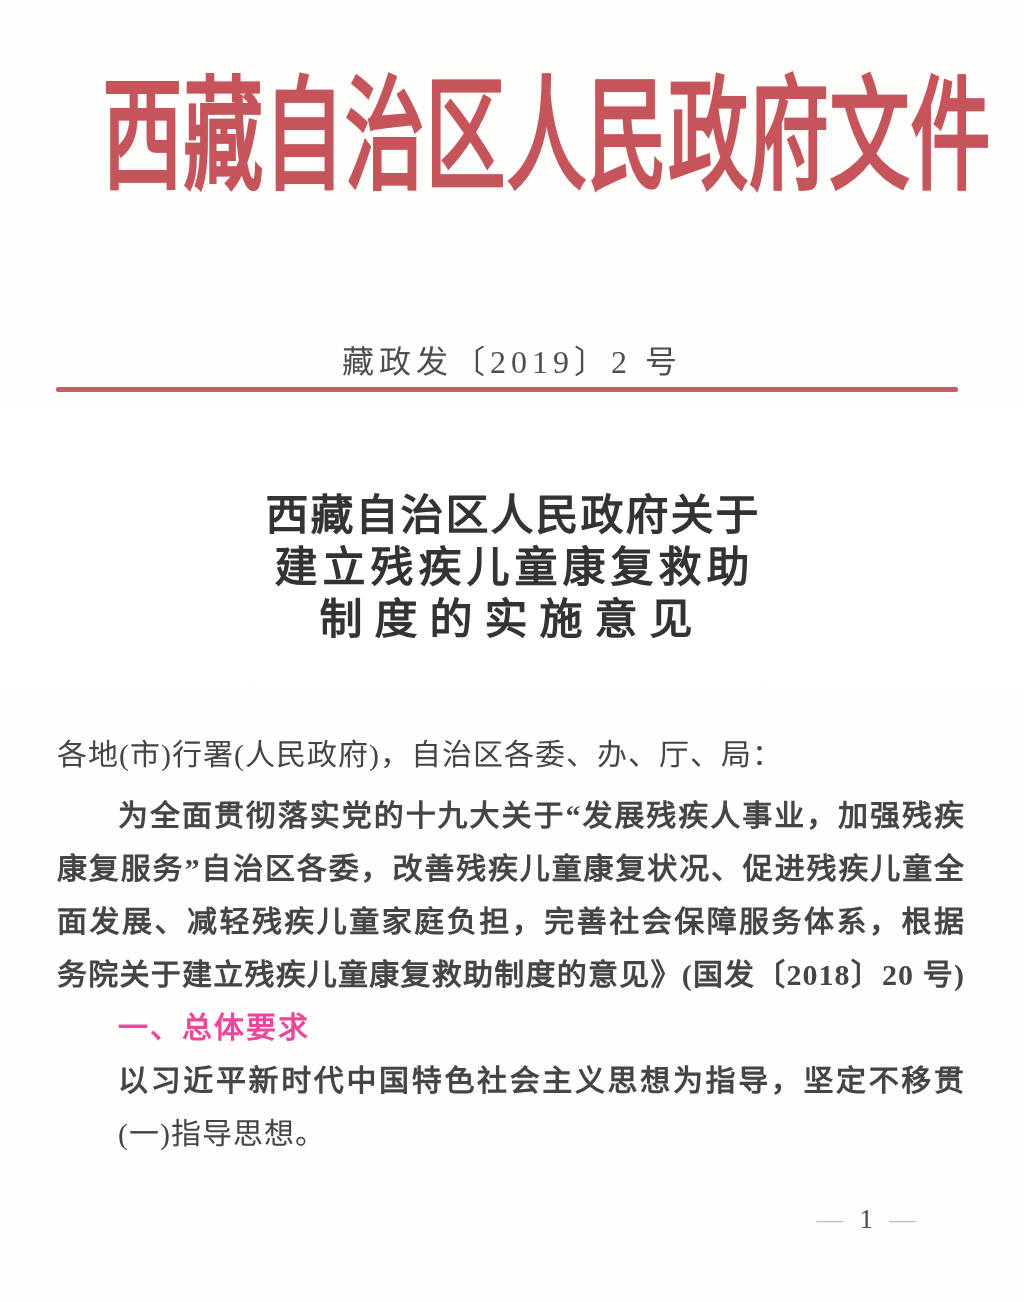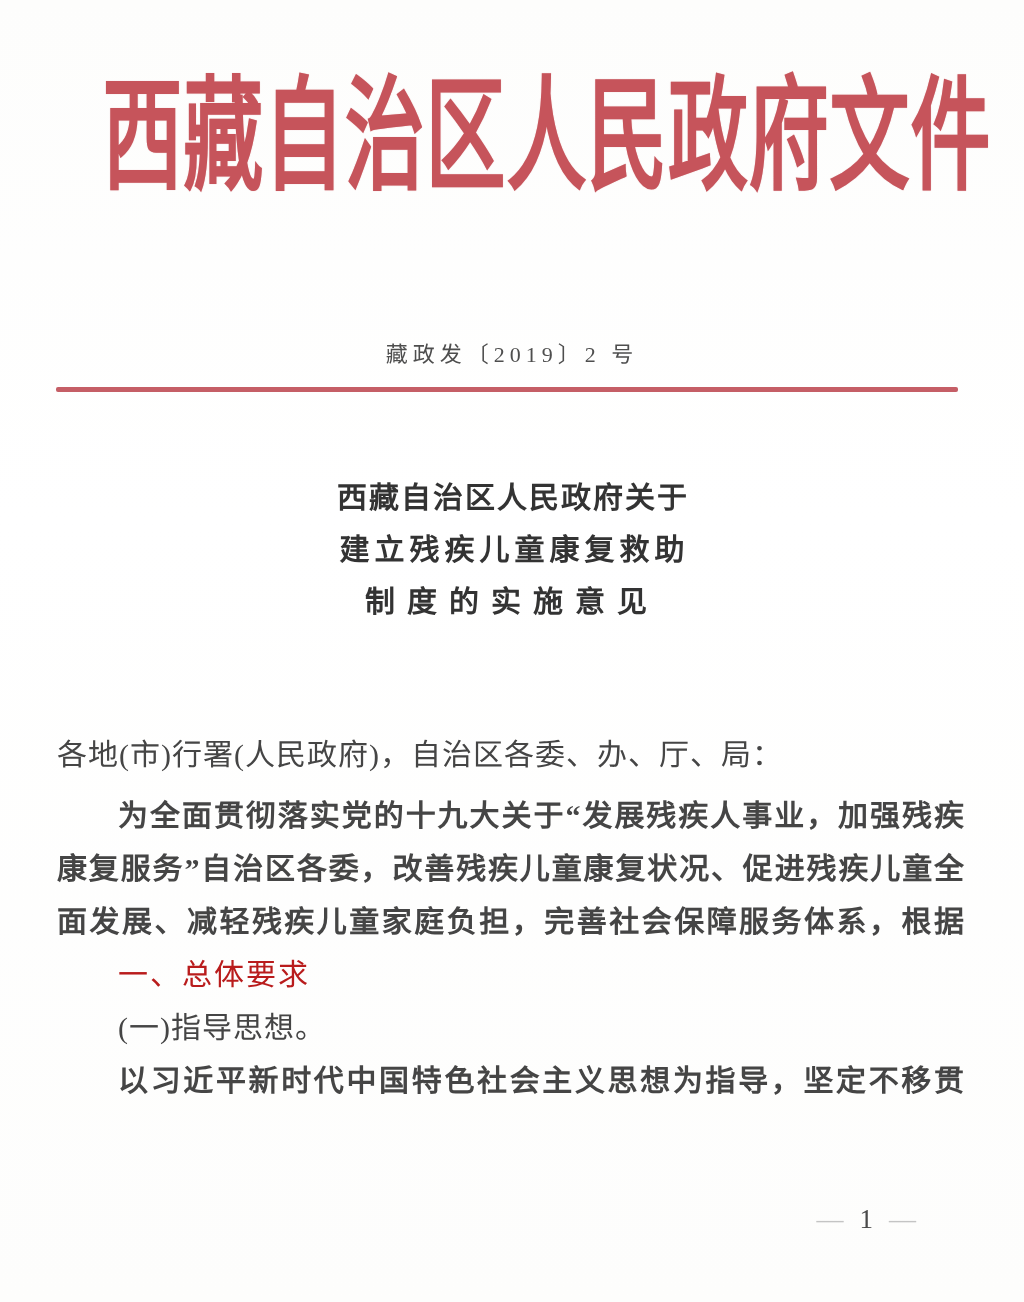--- a/index.html
+++ b/index.html
@@ -34,46 +34,46 @@
     text-shadow: 0 0 1px rgba(198, 84, 91, 0.45);
   }
 
   
   .doc-number {
     position: absolute;
     top: 336px;
     left: 0;
     width: 100%;
     text-align: center;
-    font-size: 22px;
+    font-size: 32px;
     letter-spacing: 5px;
     color: #4e4e4e;
     white-space: nowrap;
   }
 
   
   .red-rule {
     position: absolute;
     top: 387px;
     left: 56px;
     width: 902px;
     height: 5px;
     background: #c55e66;
     border-radius: 2px;
   }
 
   
   .doc-title {
     position: absolute;
-    top: 472px;
+    top: 490px;
     left: 0;
     width: 100%;
     text-align: center;
     font-weight: 700;
-    font-size: 30px;
+    font-size: 43px;
     line-height: 52px;
     color: #333333;
     white-space: nowrap;
   }
   .doc-title .t-line-1 { letter-spacing: 2px;  padding-left: 2px; }
   .doc-title .t-line-2 { letter-spacing: 5px;  padding-left: 5px; }
   .doc-title .t-line-3 { letter-spacing: 12px; padding-left: 0; }
 
   
   .doc-body {
@@ -95,22 +95,22 @@
     white-space: normal;
     text-align: justify;
     text-align-last: justify;
     text-justify: inter-ideograph;
     font-weight: bold;
   }
   .indent { padding-left: 61px; }
   .para-1 { margin-top: 8px; }
   .section-heading {
     font-family: "Liberation Sans", "DejaVu Sans", sans-serif;
-    font-weight: 400;
-    color: #b91c1c;
+    font-weight: 700;
+    color: #ec4899;
     letter-spacing: 2px;
   }
 
   
   .page-footer {
     position: absolute;
     top: 1204px;
     right: 92px;
     font-size: 27px;
     color: #4a4a4a;
@@ -141,25 +141,26 @@
 </div>
 
 <div class="doc-body">
 
   <div class="line">各地(市)行署(人民政府)，自治区各委、办、厅、局：</div>
 
   <div class="para-1">
     <div class="line justify indent">为全面贯彻落实党的十九大关于“发展残疾人事业，加强残疾</div>
     <div class="line justify">康复服务”自治区各委，改善残疾儿童康复状况、促进残疾儿童全</div>
     <div class="line justify">面发展、减轻残疾儿童家庭负担，完善社会保障服务体系，根据《国</div>
+    <div class="line justify">务院关于建立残疾儿童康复救助制度的意见》(国发〔2018〕20 号)</div>
   </div>
 
   <div class="line section-heading indent">一、总体要求</div>
 
+  <div class="line justify indent">以习近平新时代中国特色社会主义思想为指导，坚定不移贯</div>
+
   <div class="line indent">(一)指导思想。</div>
-
-  <div class="line justify indent">以习近平新时代中国特色社会主义思想为指导，坚定不移贯</div>
 
 </div>
 
 <div class="page-footer">
   <span class="dash">—</span><span class="num">1</span><span class="dash">—</span>
 </div>
 
 </body></html>

